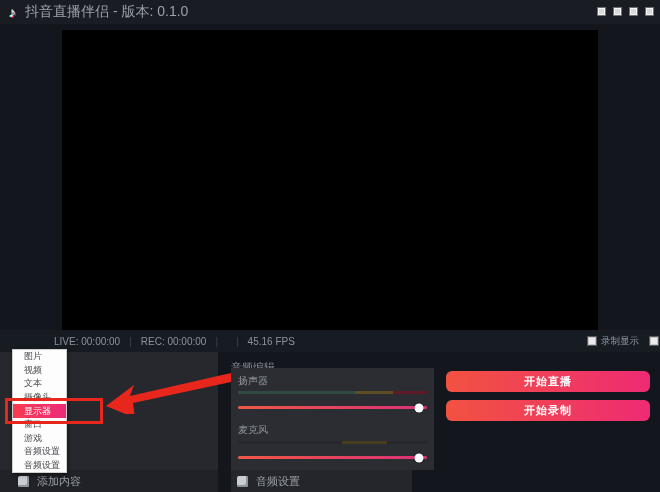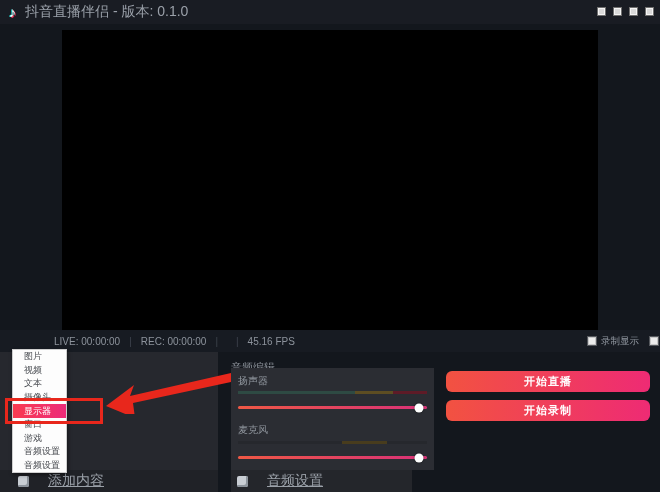--- a/index.html
+++ b/index.html
@@ -24,21 +24,21 @@
   .statusbar .sep{margin:0 9px;color:#3e444d;}
   .status-left{display:flex;align-items:center;margin-left:6px;white-space:nowrap;}
   .status-right{display:flex;align-items:flex-end;margin-left:auto;margin-right:7px;gap:10px;}
   .toggle{display:flex;align-items:center;gap:4px;cursor:default;}
   .cbx{width:10px;height:10px;background:#ececec;border:1px solid #55585d;box-sizing:border-box;box-shadow:inset 0 0 0 1px #c7c7c7;}
   .toggle-label{font-size:9.5px;color:#9298a1;}
   
   .panel-left{position:absolute;left:0;top:352px;width:218px;height:140px;background:#26282e;}
   .panel-left .bar{position:absolute;left:0;bottom:0;width:100%;height:22px;background:#202227;display:flex;align-items:center;}
   .mini-icon{width:11px;height:11px;border-radius:2px;background:#c9ced4;margin-left:18px;position:relative;box-shadow:inset -2px -2px 0 #8d949c;}
-  .bar-label{margin-left:19px;font-size:14px;color:#9aa0a8;text-decoration:underline;}
+  .bar-label{margin-left:8px;font-size:11px;color:#9aa0a8;}
   .audio-header{position:absolute;left:231px;top:360px;font-size:11px;color:#8b9199;}
   .panel-audio{position:absolute;left:231px;top:368px;width:203px;height:102px;background:#2b2d33;}
   .audio-bar{position:absolute;left:231px;top:470px;width:181px;height:22px;background:#24262b;display:flex;align-items:center;}
   .audio-bar .mini-icon{margin-left:6px;}
   .slider-label{position:absolute;left:7px;font-size:10px;color:#8f959d;}
   .meter{position:absolute;left:7px;width:189px;height:3px;background:#1f2126;display:flex;overflow:hidden;}
   .meter-seg{height:100%;}
   .slider{position:absolute;left:7px;width:189px;height:3px;border-radius:2px;
           background:linear-gradient(90deg,#ef5845 0%,#d93178 100%);}
   .handle{position:absolute;top:50%;width:9px;height:9px;border-radius:50%;background:#fff;

